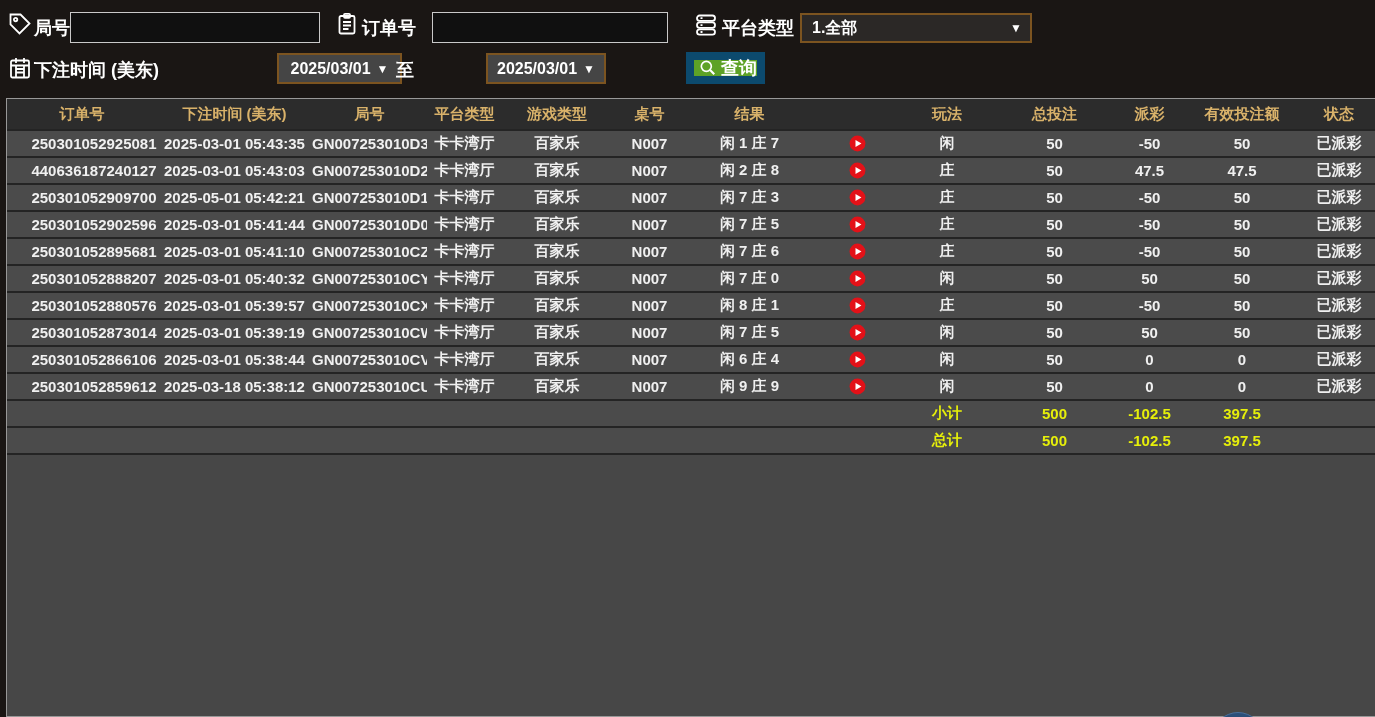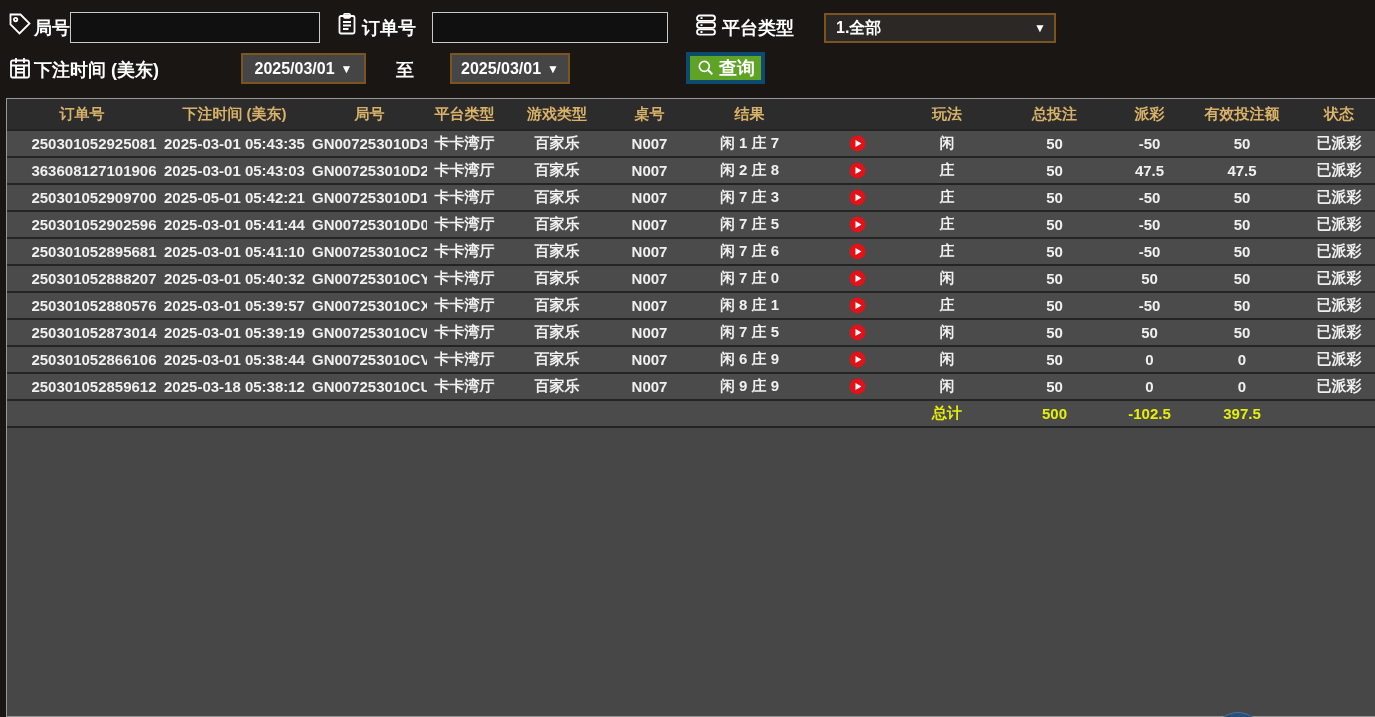--- a/index.html
+++ b/index.html
@@ -18,26 +18,26 @@
     position:absolute; height:31px; background:#101010;
     border:1px solid #c9c9c9; color:#ffffff; font-size:15px; font-weight:700;
     padding:0 6px; outline:none;
   }
   .dd {
     position:absolute; display:flex; align-items:center;
     background:#2b2826; border:2px solid #7c5420; color:#ffffff;
     font-size:16px; font-weight:700; cursor:pointer;
   }
   .dd .arrow { margin-left:auto; font-size:12px; padding-right:8px; color:#ffffff; }
-  .dd.date { background:#454545; justify-content:center; }
+  .dd.date { background:#454545; justify-content:center;margin-left:36px; }
   .dd.date .arrow { margin-left:6px; padding-right:0; }
   .query-btn {
     position:absolute; left:686px; top:52px; width:79px; height:32px;
-    background:#5ea226; border:4px solid #0c4a6e; color:#ffffff;
-    font-size:18px; font-weight:700; display:flex; align-items:center; justify-content:center;
+    background:#5ea226; border:8px solid #0c4a6e; color:#ffffff;
+    font-size:18px; font-weight:700; display:flex; align-items:center; justify-content:flex-end;
     gap:3px; cursor:pointer; font-family:inherit;
   }
   
   .table-wrap {
     position:absolute; left:6px; top:98px; right:0; bottom:0;
     background:#474747;
     border-left:1px solid #989898;
     border-top:1px solid #989898;
     border-bottom:1px solid #989898;
   }
@@ -91,21 +91,21 @@
 
   <span class="ficon" style="left:694px; top:13px;">
     <svg viewBox="0 0 24 24" width="24" height="24" fill="none" stroke="#ffffff" stroke-width="1.8">
       <rect x="3" y="2.5" width="18" height="5.4" rx="2.6"></rect>
       <rect x="3" y="9.4" width="18" height="5.4" rx="2.6"></rect>
       <rect x="3" y="16.3" width="18" height="5.4" rx="2.6"></rect>
       <path d="M6.5 5.2 h2 M6.5 12.1 h2 M6.5 19 h2"></path>
     </svg>
   </span>
   <span class="flabel" style="left:722px; top:16px;">平台类型</span>
-  <div class="dd" style="left:800px; top:13px; width:232px; height:30px; padding-left:10px;margin-left:24px;">
+  <div class="dd" style="left:800px; top:13px; width:232px; height:30px; padding-left:10px;">
     <span>1.全部</span>
     <span class="arrow">▼</span>
   </div>
 
   <span class="ficon" style="left:8px; top:56px;">
     <svg viewBox="0 0 24 24" width="24" height="24" fill="none" stroke="#ffffff" stroke-width="1.8">
       <rect x="3" y="4.5" width="18" height="17" rx="1.5"></rect>
       <path d="M8 2 v5 M16 2 v5 M3 9.5 h18 M8 13 h8 M8 16.5 h8 M8 9.5 v12 M16 9.5 v12"></path>
     </svg>
   </span>
@@ -181,21 +181,21 @@
         </svg>
       </span>
     </td>
     <td>闲</td>
     <td>50</td>
     <td class="tone-loss">-50</td>
     <td>50</td>
     <td class="cell-status">已派彩</td>
   </tr>
         <tr>
-    <td class="cell-order">363608127101906</td>
+    <td class="cell-order">440636187240127</td>
     <td>2025-03-01 05:43:03</td>
     <td>GN007253010D2</td>
     <td>卡卡湾厅</td>
     <td>百家乐</td>
     <td>N007</td>
     <td>闲 2 庄 8</td>
     <td>
       <span class="play-btn">
         <svg viewBox="0 0 24 24" width="19" height="19">
           <circle cx="12" cy="12" r="10" fill="#e31118"></circle>
@@ -341,21 +341,21 @@
     <td>50</td>
     <td class="cell-status">已派彩</td>
   </tr>
         <tr>
     <td class="cell-order">250301052866106</td>
     <td>2025-03-01 05:38:44</td>
     <td>GN007253010CV</td>
     <td>卡卡湾厅</td>
     <td>百家乐</td>
     <td>N007</td>
-    <td>闲 6 庄 9</td>
+    <td>闲 6 庄 4</td>
     <td>
       <span class="play-btn">
         <svg viewBox="0 0 24 24" width="19" height="19">
           <circle cx="12" cy="12" r="10" fill="#e31118"></circle>
           <polygon points="9.5,7.5 17,12 9.5,16.5" fill="#ffffff"></polygon>
         </svg>
       </span>
     </td>
     <td>闲</td>
     <td>50</td>
@@ -380,20 +380,28 @@
       </span>
     </td>
     <td>闲</td>
     <td>50</td>
     <td class="tone-zero">0</td>
     <td>0</td>
     <td class="cell-status">已派彩</td>
   </tr>
       </tbody>
     <tbody>
+      <tr class="totals">
+        <td colspan="8"></td>
+        <td>小计</td>
+        <td>500</td>
+        <td>-102.5</td>
+        <td>397.5</td>
+        <td></td>
+      </tr>
       <tr class="totals">
         <td colspan="8"></td>
         <td>总计</td>
         <td>500</td>
         <td>-102.5</td>
         <td>397.5</td>
         <td></td>
       </tr>
     </tbody>
   </table>

